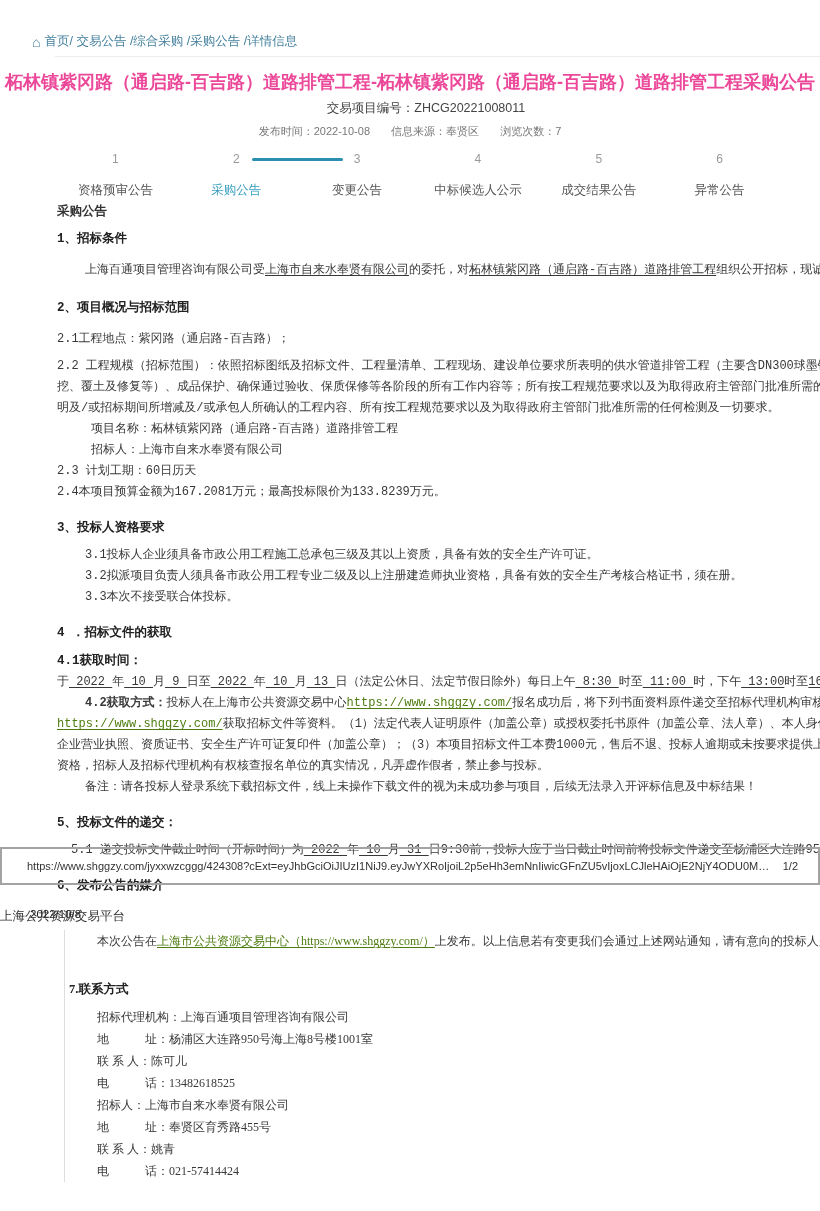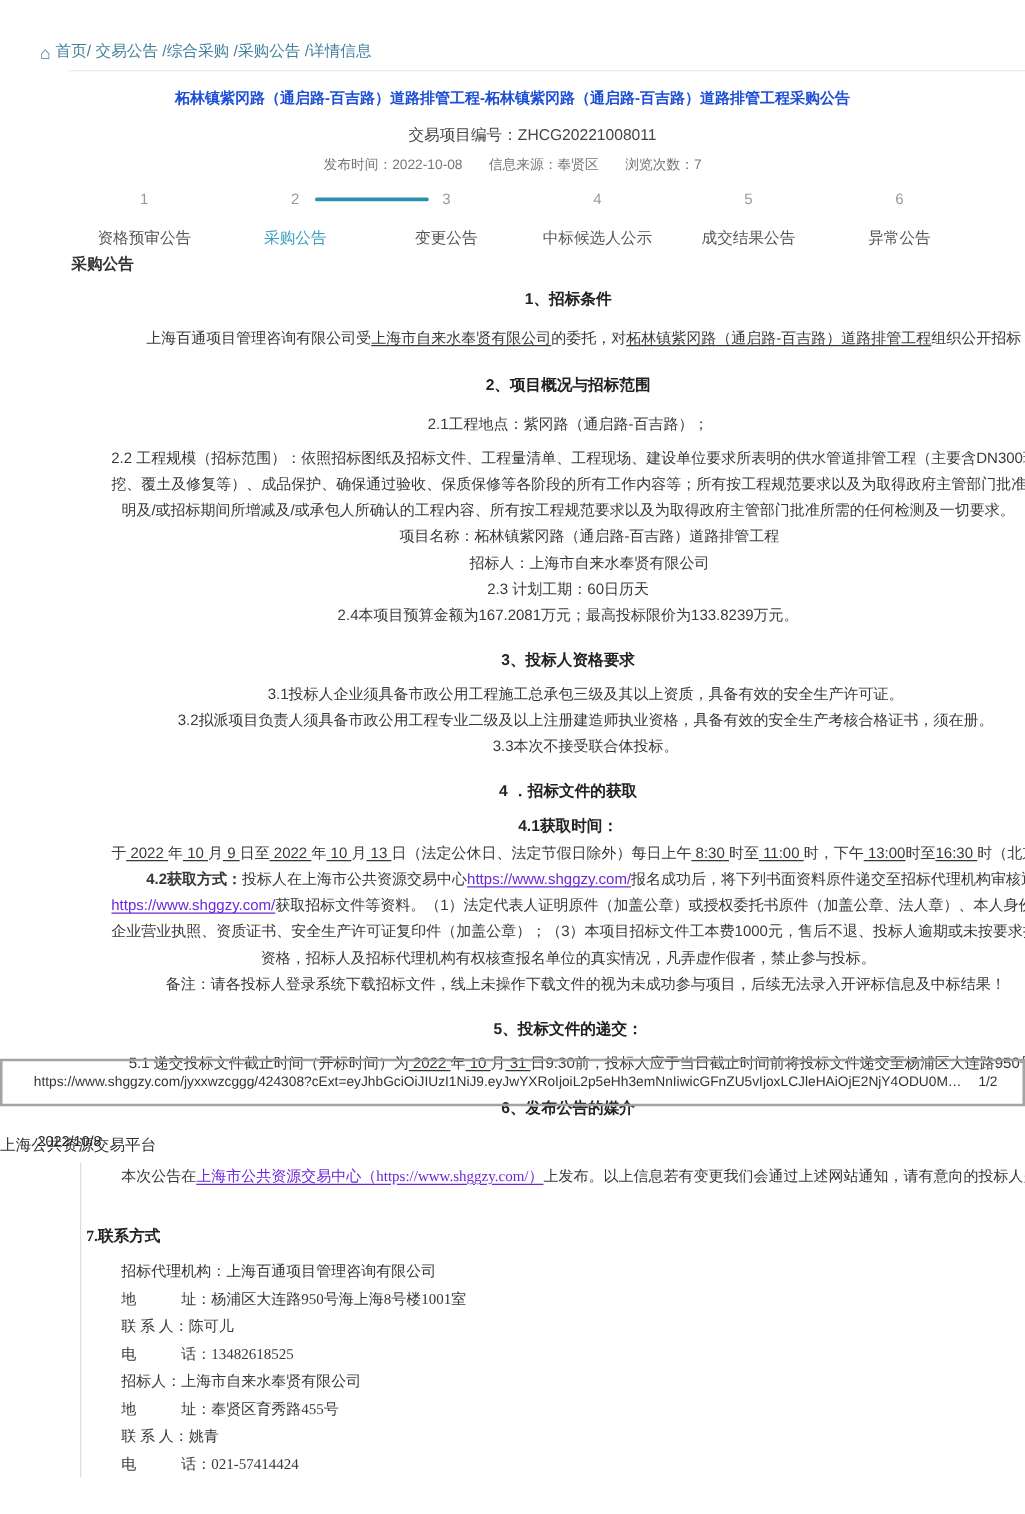--- a/index.html
+++ b/index.html
@@ -6,47 +6,47 @@
   .page{position:relative;width:820px;height:1211px;background:#fff;overflow:hidden;
         font-family:"Liberation Sans",sans-serif;color:#383838;}
   
   .crumbbar{position:absolute;top:33px;left:32px;font-size:12.5px;color:#44809e;
             display:flex;align-items:center;gap:4px;white-space:nowrap;}
   .homeglyph{font-size:14px;line-height:1;color:#44809e;}
   .crumbtext{cursor:pointer;}
   .topline{position:absolute;top:56px;left:55px;right:0;border-top:1px solid #ececec;}
   
   .doc-title{position:absolute;top:70px;left:0;width:100%;text-align:center;
-             font-size:12px;font-weight:bold;color:#1d4ed8;white-space:nowrap;}
+             font-size:18px;font-weight:bold;color:#ec4899;white-space:nowrap;}
   .proj-code{position:absolute;top:100px;left:16px;width:100%;text-align:center;
              font-size:12.5px;color:#444;}
   .meta-row{position:absolute;top:124px;left:0;width:100%;text-align:center;
             font-size:11px;color:#777;}
   .meta-row span{margin:0 9px;}
   
   .stepper{position:absolute;top:150px;left:55px;right:40px;height:60px;}
   .steps-nums,.steps-labels{display:flex;}
   .stepcell{flex:1;text-align:center;}
   .stepnum{font-size:12px;color:#999;line-height:18px;}
   .steplabel{font-size:12.5px;color:#555;margin-top:14px;cursor:pointer;}
   .steplabel.active{color:#3a9fc0;}
   .connector{position:absolute;top:8px;left:calc(25% + 16px);width:calc(16.66% - 30px);
              height:3px;background:#2d8fb0;border-radius:2px;}
   
   .doc-label{position:absolute;top:203px;left:57px;font-size:12.5px;font-weight:bold;color:#333;}
-  .docbody{position:absolute;top:228px;left:0;right:0;padding-left:89px;
-           font-family:Liberation Sans, sans-serif;font-size:12px;color:#383838;text-align:center;}
+  .docbody{position:absolute;top:228px;left:0;right:0;padding-left:57px;
+           font-family:Liberation Mono, monospace;font-size:12px;color:#383838;}
   .ln{white-space:nowrap;overflow:hidden;line-height:21px;}
   .hdr{font-weight:bold;font-size:12.5px;color:#222;line-height:22px;}
   .ind1{padding-left:28px;}
   .ind2{padding-left:34px;}
   .indh{padding-left:14px;}
   .gap6{margin-top:6px;}  .gap10{margin-top:10px;}  .gap14{margin-top:14px;} .gap26{margin-top:26px;} .gap40{margin-top:16px;}
   .u{text-decoration:underline;text-underline-offset:2px;}
-  .lnk{color:#6d28d9;cursor:pointer;}
+  .lnk{color:#4d7c0f;cursor:pointer;}
   .b{font-weight:bold;}
   
   .printfooter{position:absolute;top:847px;left:0;right:0;height:34px;border:2px solid #a3a3a3;
                display:flex;align-items:center;font-size:11px;color:#333;}
   .printfooter .url{margin-left:25px;white-space:nowrap;overflow:hidden;flex:1;}
   .printfooter .pageno{margin:0 20px 0 14px;}
   
   .p2head{position:absolute;top:908px;left:0;right:0;height:20px;font-size:11.5px;color:#222;}
   .p2date{position:absolute;left:30px;top:0;}
   .p2site{position:absolute;left:0;width:100%;text-align:left;top:0;font-size:12.5px;color:#333;}

